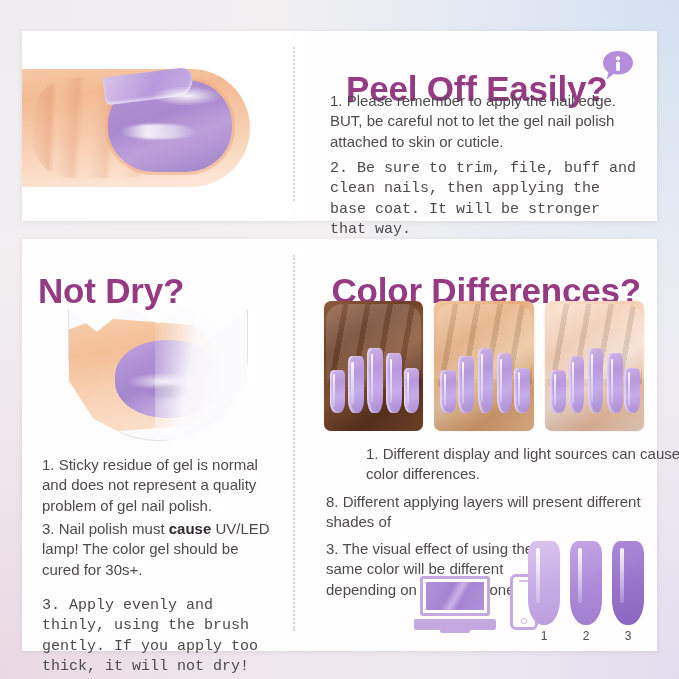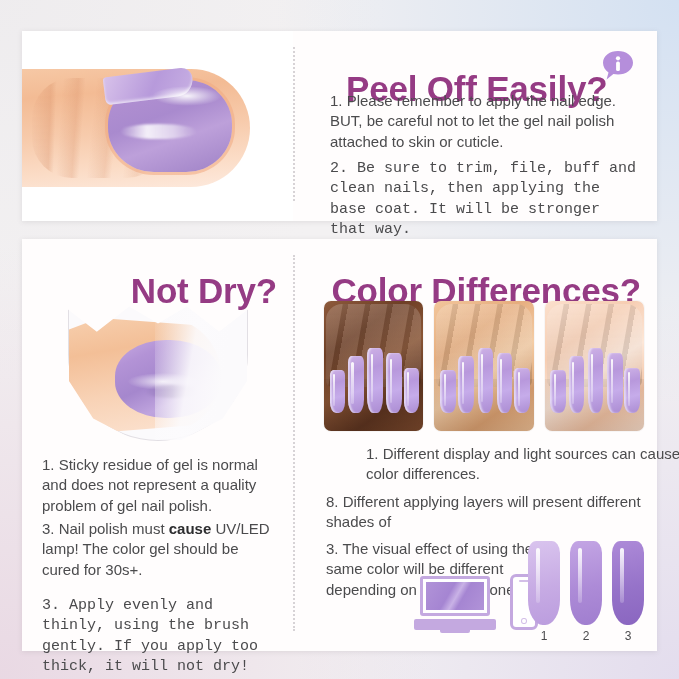--- a/index.html
+++ b/index.html
@@ -132,21 +132,21 @@
     position: absolute;
     left: 271px;
     top: 16px;
     bottom: 20px;
     width: 0;
     border-left: 2px dotted #d7d3d6;
   }
 
   
   #notdry-panel { position:absolute; left:0; top:0; width:271px; height:412px; }
-  #notdry-title { position:absolute; left:0; right:0; top:16px; text-align:right; }
+  #notdry-title { position:absolute; left:0; right:0; top:16px; text-align:left; }
 
   .tulip-wrap{
     position:absolute; left:46px; top:62px; width:180px; height:140px;
   }
   .tulip{
     position:absolute; inset:0;
     background:#fbfafc;
     border:1px solid #e2dfe4;
     border-radius: 8px 8px 50% 50% / 8px 8px 62% 62%;
     clip-path: polygon(0% 6%, 16% 22%, 34% 4%, 50% 16%, 66% 4%, 84% 22%, 100% 6%,

